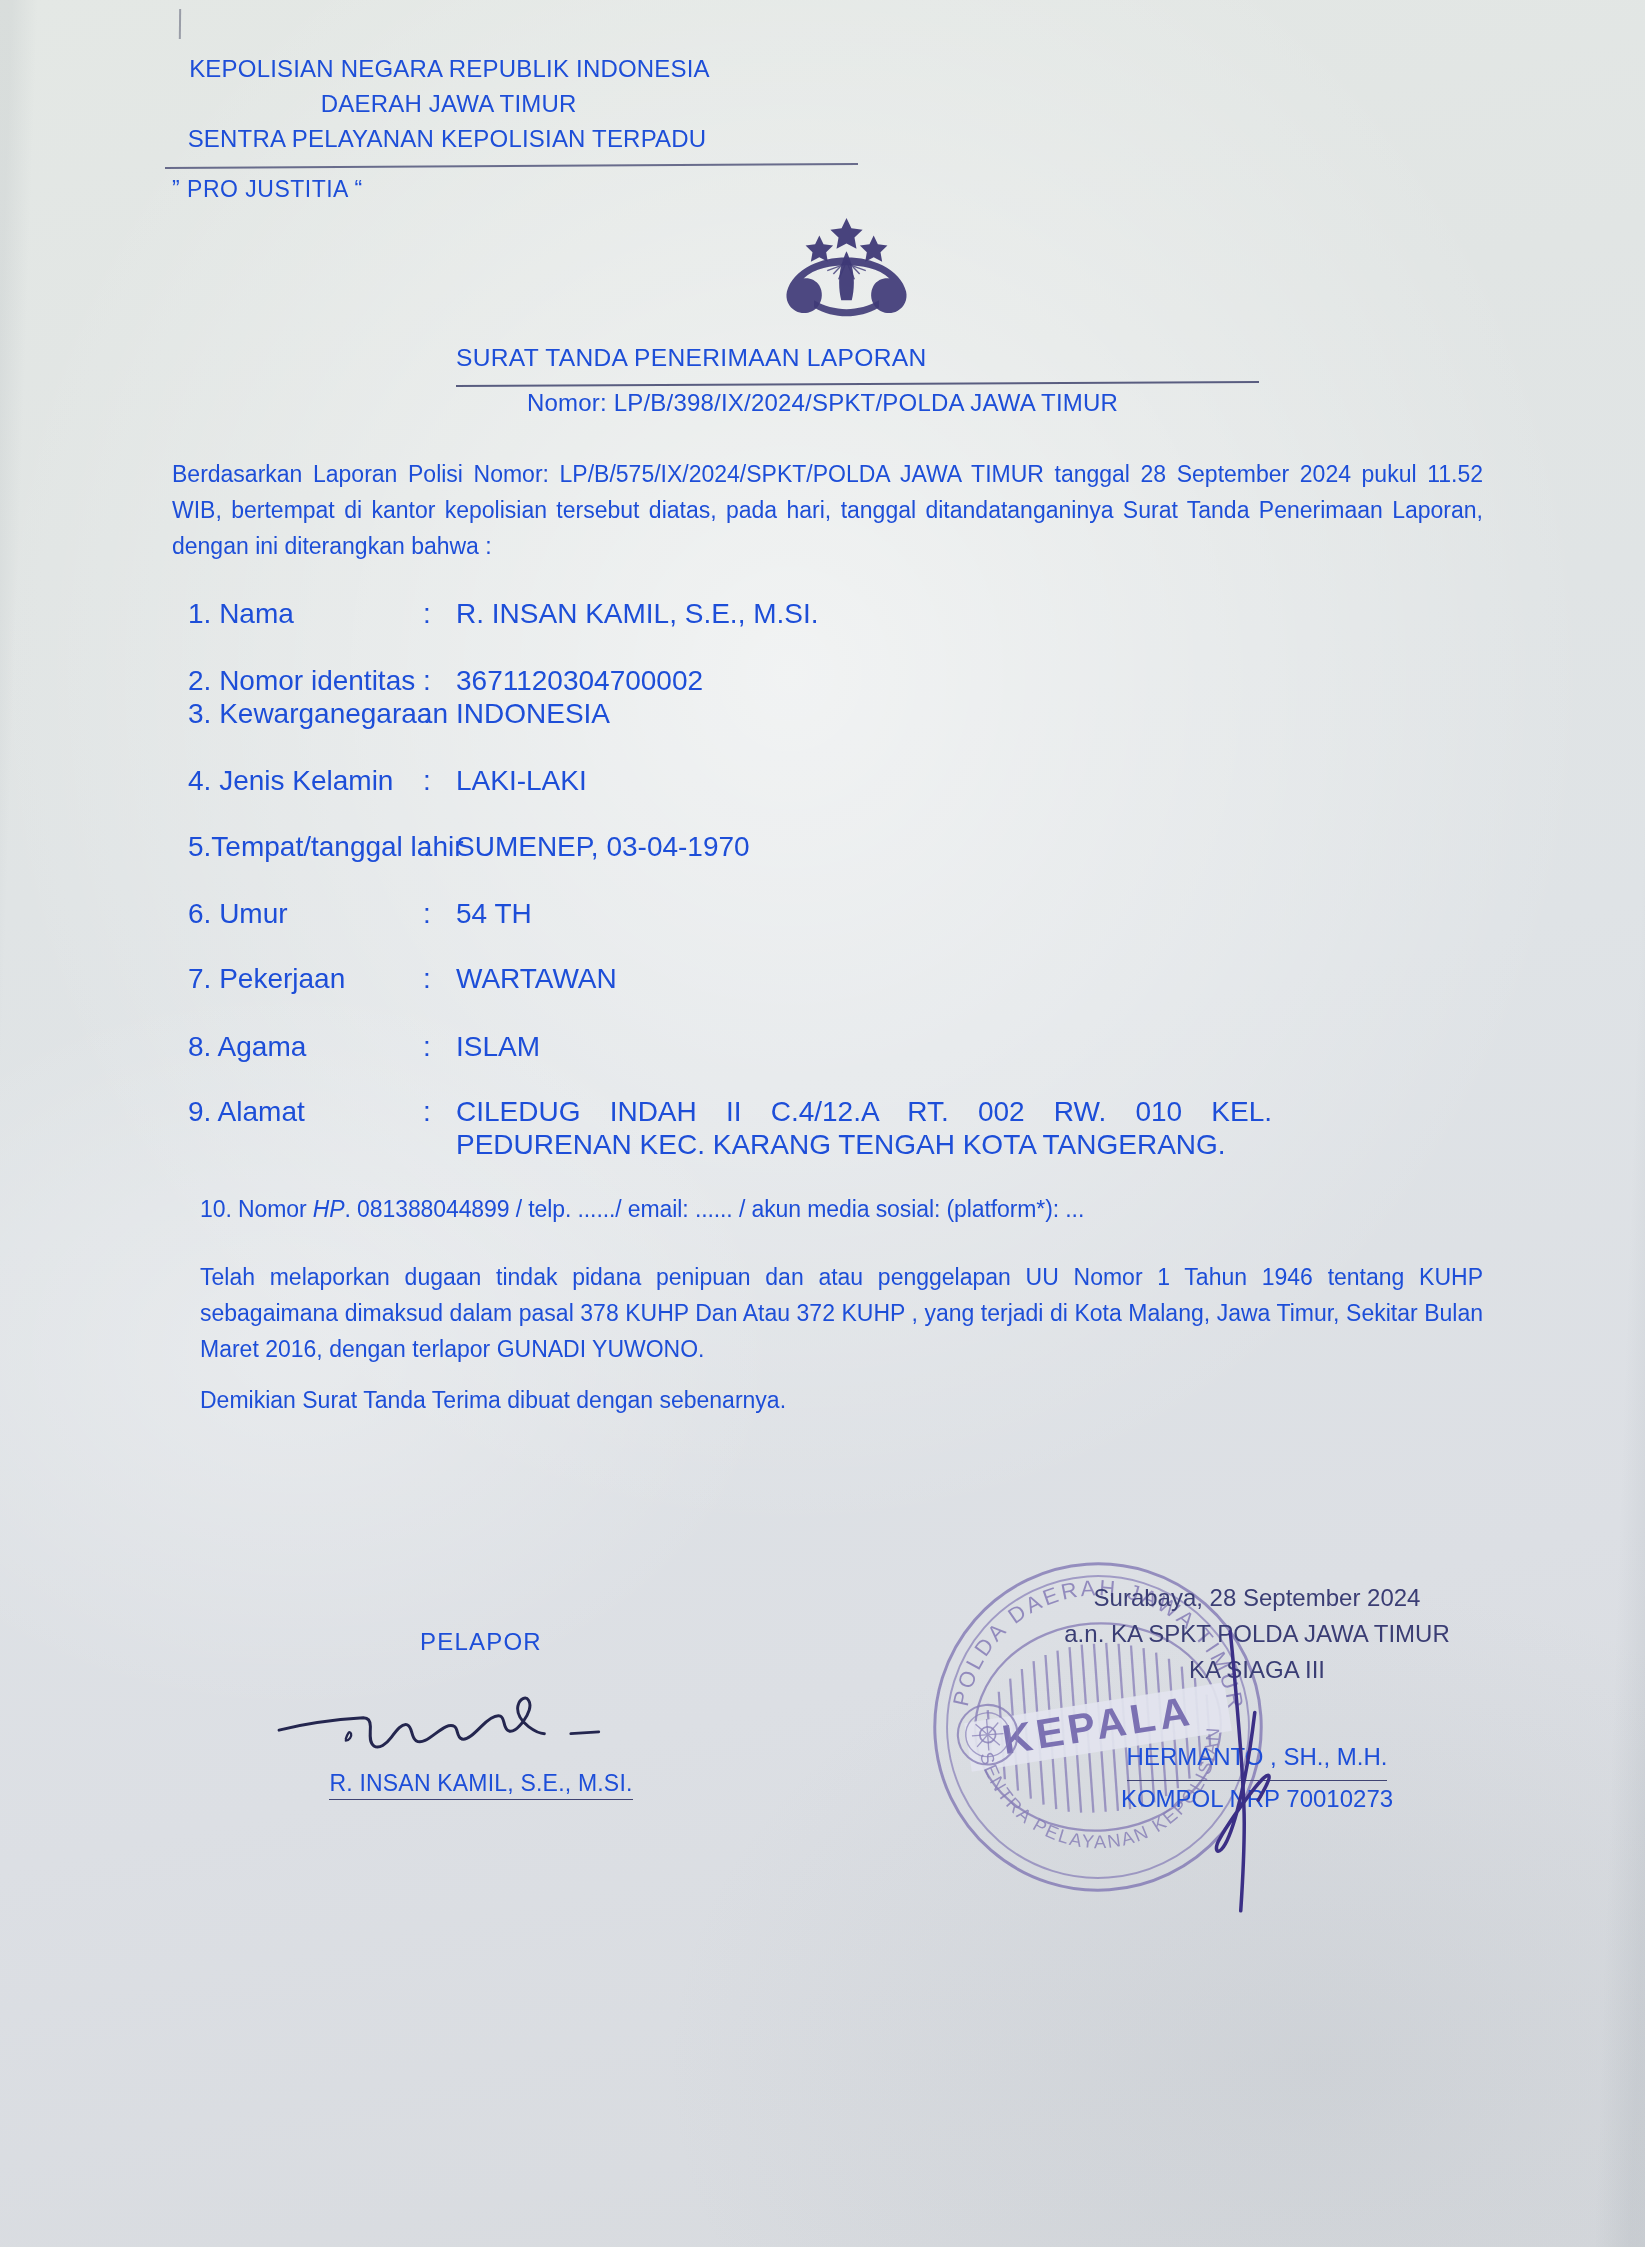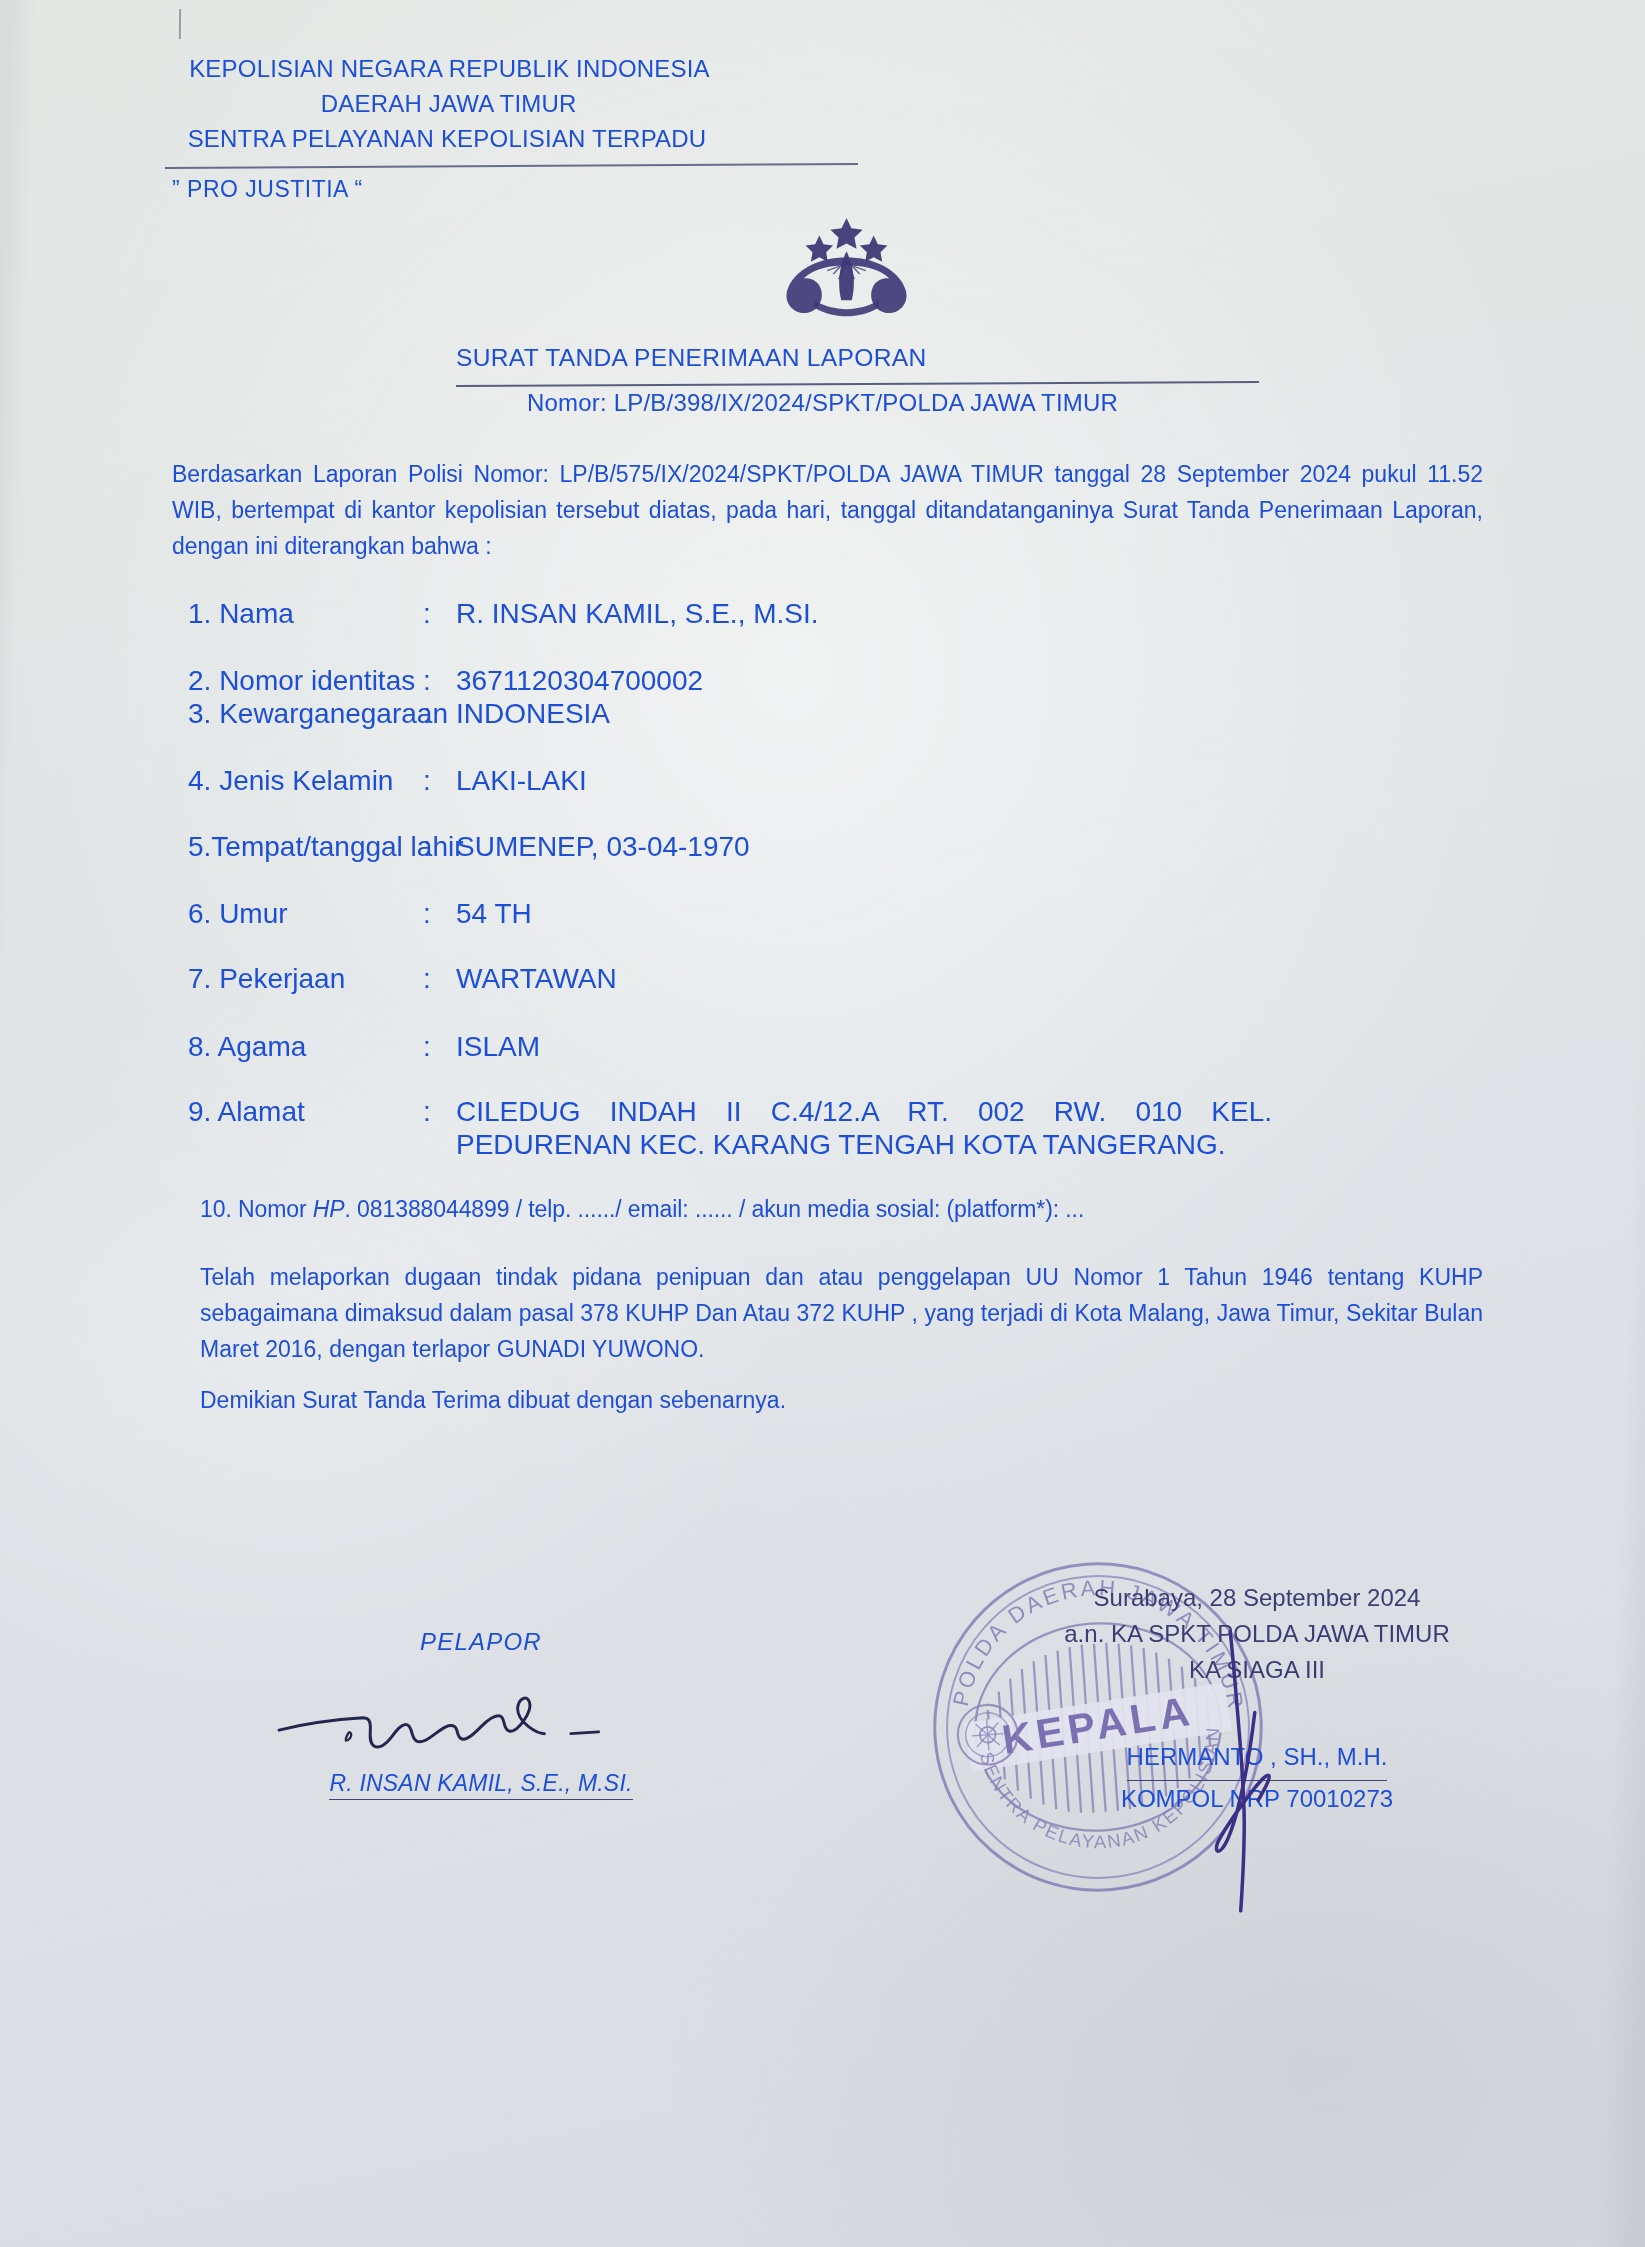--- a/index.html
+++ b/index.html
@@ -190,21 +190,20 @@
     font-size: 23px;
     white-space: nowrap;
   }
 
   
   #sig-left {
     position: absolute;
     left: 235px; top: 1628px;
     width: 492px;
     text-align: center;
-    font-style: italic;
   }
   #sig-left .role {
     font-size: 24px;
     letter-spacing: 1.2px;
   }
   #sig-left .sig-art {
     height: 95px;
     margin-top: 19.3px;
     position: relative;
   }

